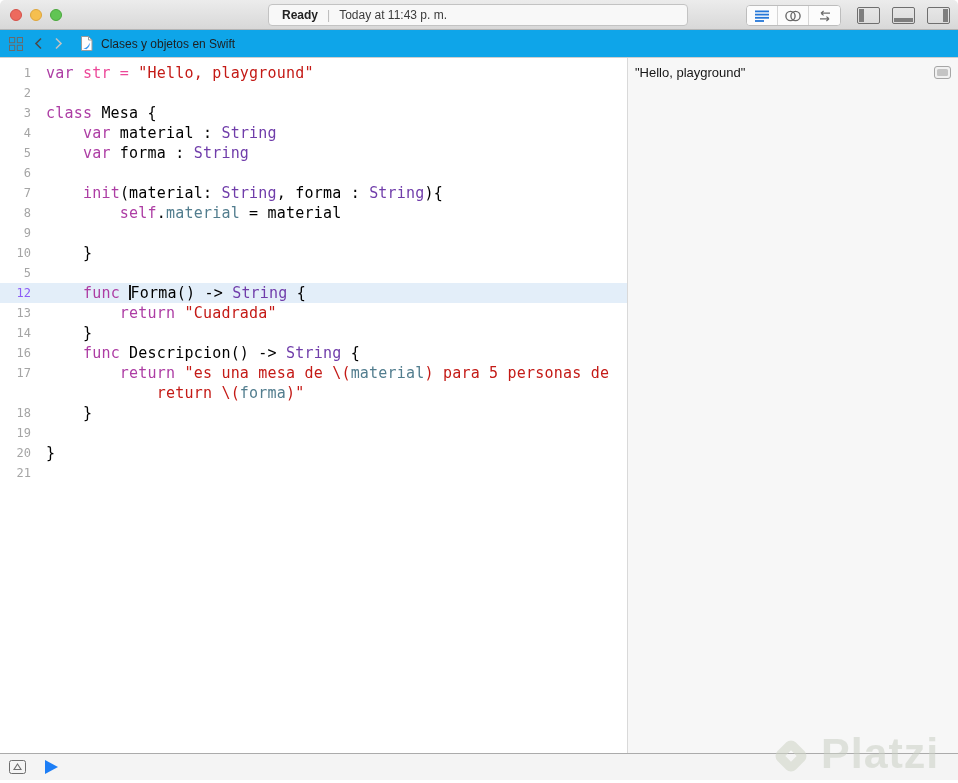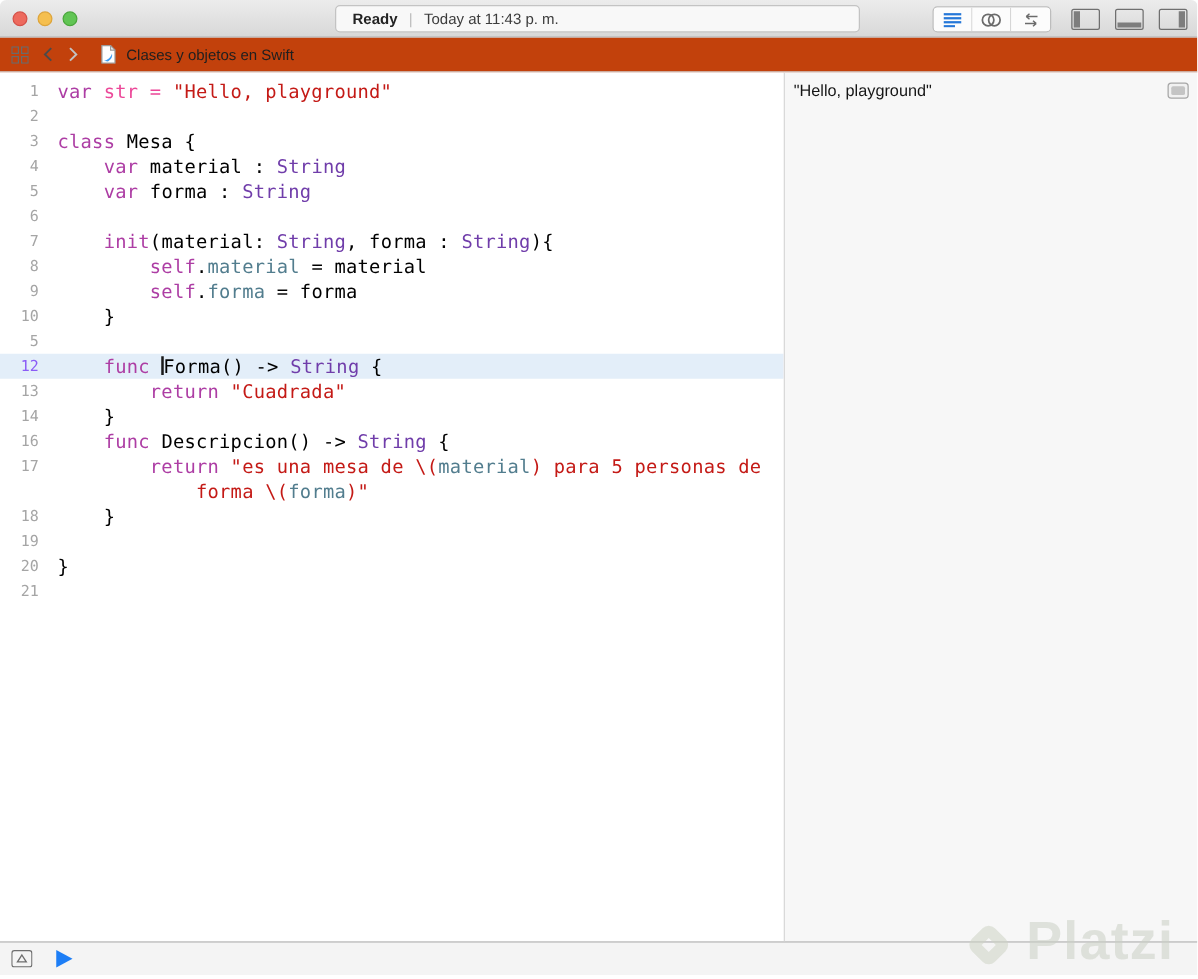--- a/index.html
+++ b/index.html
@@ -43,21 +43,21 @@
   .panel-toggles { display:flex; gap:9px; }
   .ptoggle { width:26px; height:20px; display:flex; align-items:center; justify-content:center; }
   .pt-frame { position:relative; width:23px; height:17px; border:1px solid #6F6F6F; border-radius:2px; background:transparent; }
   .pt-frame .strip { position:absolute; background:#7E7E7E; }
   .strip.left   { left:1px; top:1px; bottom:1px; width:5px; }
   .strip.bottom { left:1px; right:1px; bottom:1px; height:4px; }
   .strip.right  { right:1px; top:1px; bottom:1px; width:5px; }
 
   
   .jumpbar {
-    height:28px; background:#c2410c; border-bottom:1px solid #CFCFCF;
+    height:28px; background:#0ea5e9; border-bottom:1px solid #CFCFCF;
     display:flex; align-items:center; padding:0 9px; gap:11px;
   }
   .jb-title { font-size:12px; color:#1F1F1F; margin-left:-3px; }
 
   
   .main { display:flex; height:695px; }
   .editor {
     width:627px; background:#fff; padding-top:5px;
     font-family:"DejaVu Sans Mono", monospace; overflow:hidden;
   }
@@ -235,21 +235,20 @@
         <div class="code-row">
           <span class="gutter">7</span>
           <span class="codeline"><span style="color: rgb(0, 0, 0);">    </span><span style="color: rgb(173, 61, 164);">init</span><span style="color: rgb(0, 0, 0);">(material: </span><span style="color: rgb(112, 61, 170);">String</span><span style="color: rgb(0, 0, 0);">, forma : </span><span style="color: rgb(112, 61, 170);">String</span><span style="color: rgb(0, 0, 0);">){</span></span>
         </div>
         <div class="code-row">
           <span class="gutter">8</span>
           <span class="codeline"><span style="color: rgb(0, 0, 0);">        </span><span style="color: rgb(173, 61, 164);">self</span><span style="color: rgb(0, 0, 0);">.</span><span style="color: rgb(82, 125, 142);">material</span><span style="color: rgb(0, 0, 0);"> = material</span></span>
         </div>
         <div class="code-row">
           <span class="gutter">9</span>
-          <span class="codeline"><span style="color: rgb(0, 0, 0);">        </span><span style="color: rgb(173, 61, 164);">self</span><span style="color: rgb(0, 0, 0);">.</span><span style="color: rgb(82, 125, 142);">forma</span><span style="color: rgb(0, 0, 0);"> = forma</span></span>
         </div>
         <div class="code-row">
           <span class="gutter">10</span>
           <span class="codeline"><span style="color: rgb(0, 0, 0);">    }</span></span>
         </div>
         <div class="code-row">
           <span class="gutter">5</span>
           <span class="codeline"></span>
         </div>
         <div class="code-row" style="background: rgb(227, 238, 249);">
@@ -267,21 +266,21 @@
         <div class="code-row">
           <span class="gutter">16</span>
           <span class="codeline"><span style="color: rgb(0, 0, 0);">    </span><span style="color: rgb(173, 61, 164);">func</span><span style="color: rgb(0, 0, 0);"> Descripcion() -&gt; </span><span style="color: rgb(112, 61, 170);">String</span><span style="color: rgb(0, 0, 0);"> {</span></span>
         </div>
         <div class="code-row">
           <span class="gutter">17</span>
           <span class="codeline"><span style="color: rgb(0, 0, 0);">        </span><span style="color: rgb(173, 61, 164);">return</span><span style="color: rgb(0, 0, 0);"> </span><span style="color: rgb(196, 26, 22);">"es una mesa de \(</span><span style="color: rgb(82, 125, 142);">material</span><span style="color: rgb(196, 26, 22);">) para 5 personas de</span></span>
         </div>
         <div class="code-row">
           <span class="gutter"></span>
-          <span class="codeline"><span style="color: rgb(0, 0, 0);">            </span><span style="color: rgb(196, 26, 22);">forma \(</span><span style="color: rgb(82, 125, 142);">forma</span><span style="color: rgb(196, 26, 22);">)"</span></span>
+          <span class="codeline"><span style="color: rgb(0, 0, 0);">            </span><span style="color: rgb(196, 26, 22);">return \(</span><span style="color: rgb(82, 125, 142);">forma</span><span style="color: rgb(196, 26, 22);">)"</span></span>
         </div>
         <div class="code-row">
           <span class="gutter">18</span>
           <span class="codeline"><span style="color: rgb(0, 0, 0);">    }</span></span>
         </div>
         <div class="code-row">
           <span class="gutter">19</span>
           <span class="codeline"></span>
         </div>
         <div class="code-row">

